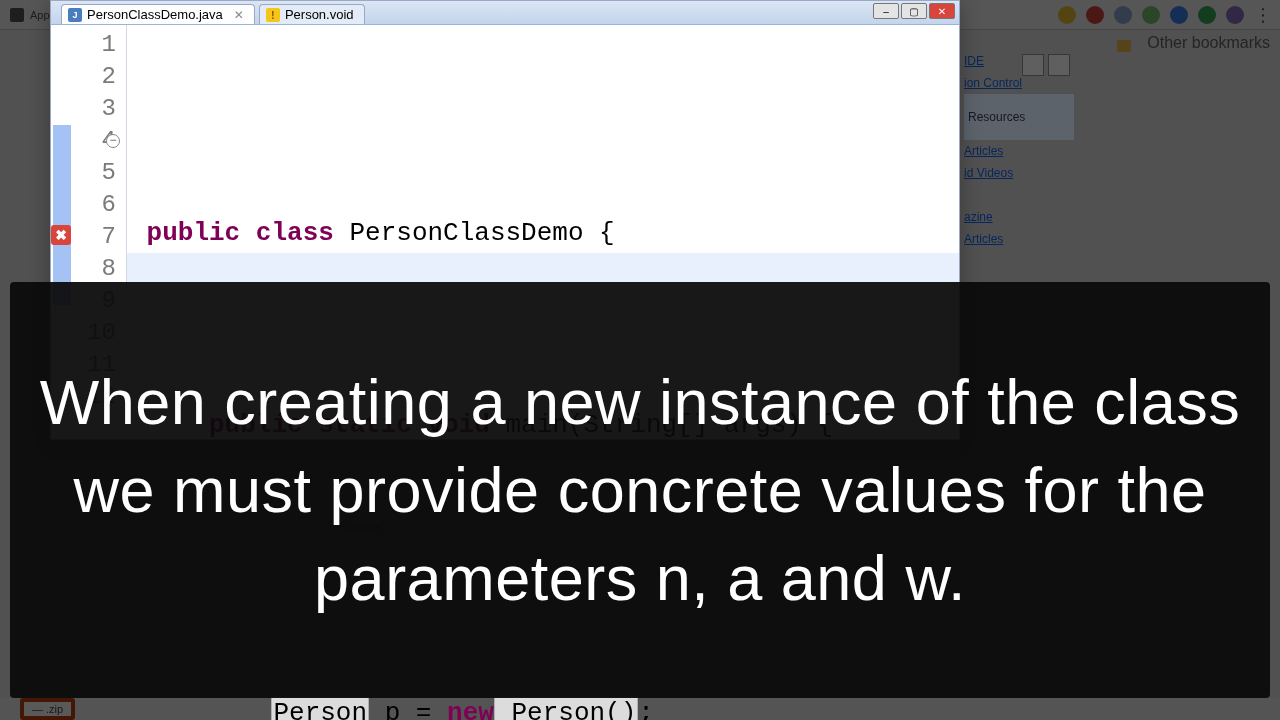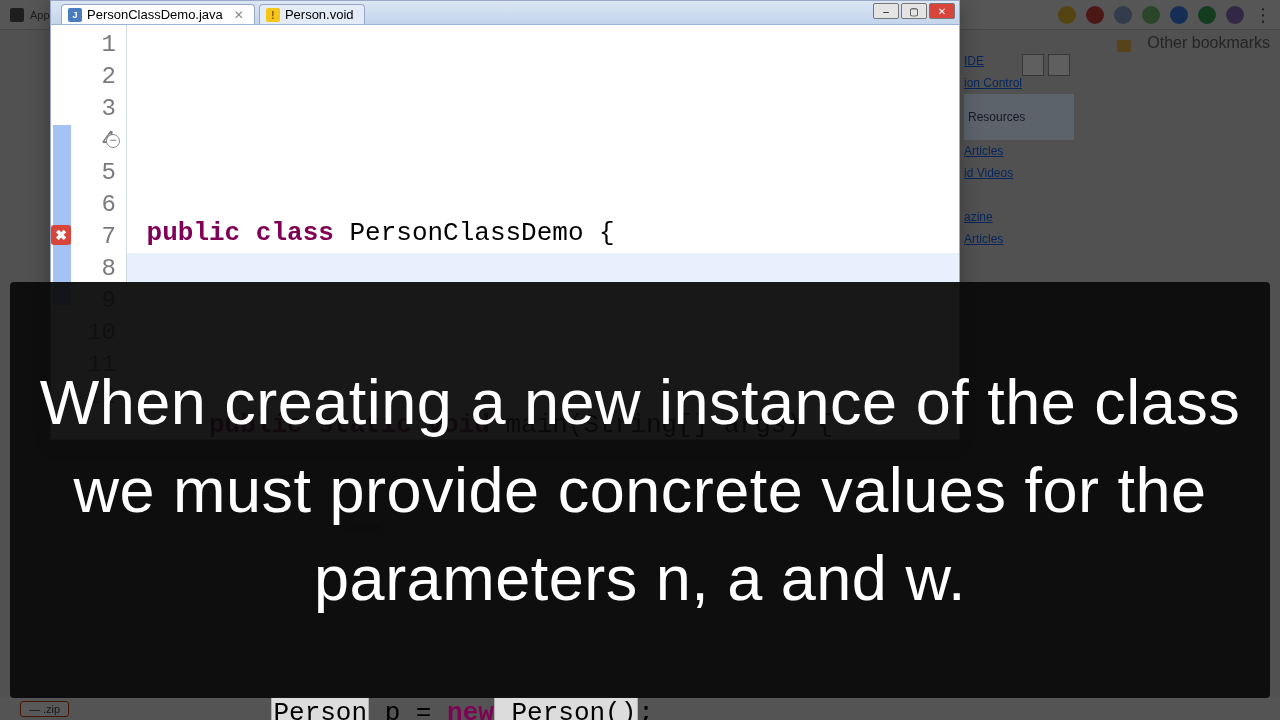--- a/index.html
+++ b/index.html
@@ -119,21 +119,21 @@
     font-family: "Gill Sans", "Segoe UI", "Helvetica Neue", sans-serif;
     font-size: 63px; font-weight:300; text-align:center; line-height:1.4;
     letter-spacing:0.5px;
   }
 
   
   .dl-bar {
     position:absolute; left:0; right:0; bottom:0; height:22px; background:#f0f0f0;
     filter: brightness(0.35); display:flex; align-items:center; padding:0 20px; gap:10px;
   }
-  .dl-chip { font-size:11px; color:#444; background:#fff; border:1px solid #c2410c; padding:1px 8px; border-radius:3px;}
+  .dl-chip { font-size:11px; color:#444; background:#fff; border:4px solid #c2410c; padding:1px 8px; border-radius:3px;}
 
   
   .console-peek {
     position:absolute; left:330px; top:512px; width:600px; height:30px;
     background:#e6e6e6; border:1px solid #bbb; display:flex; align-items:center; gap:10px;
     font-size:11px; color:#555; padding:0 10px; filter:brightness(0.4);
   }
 </style>
 </head>
 <body>

